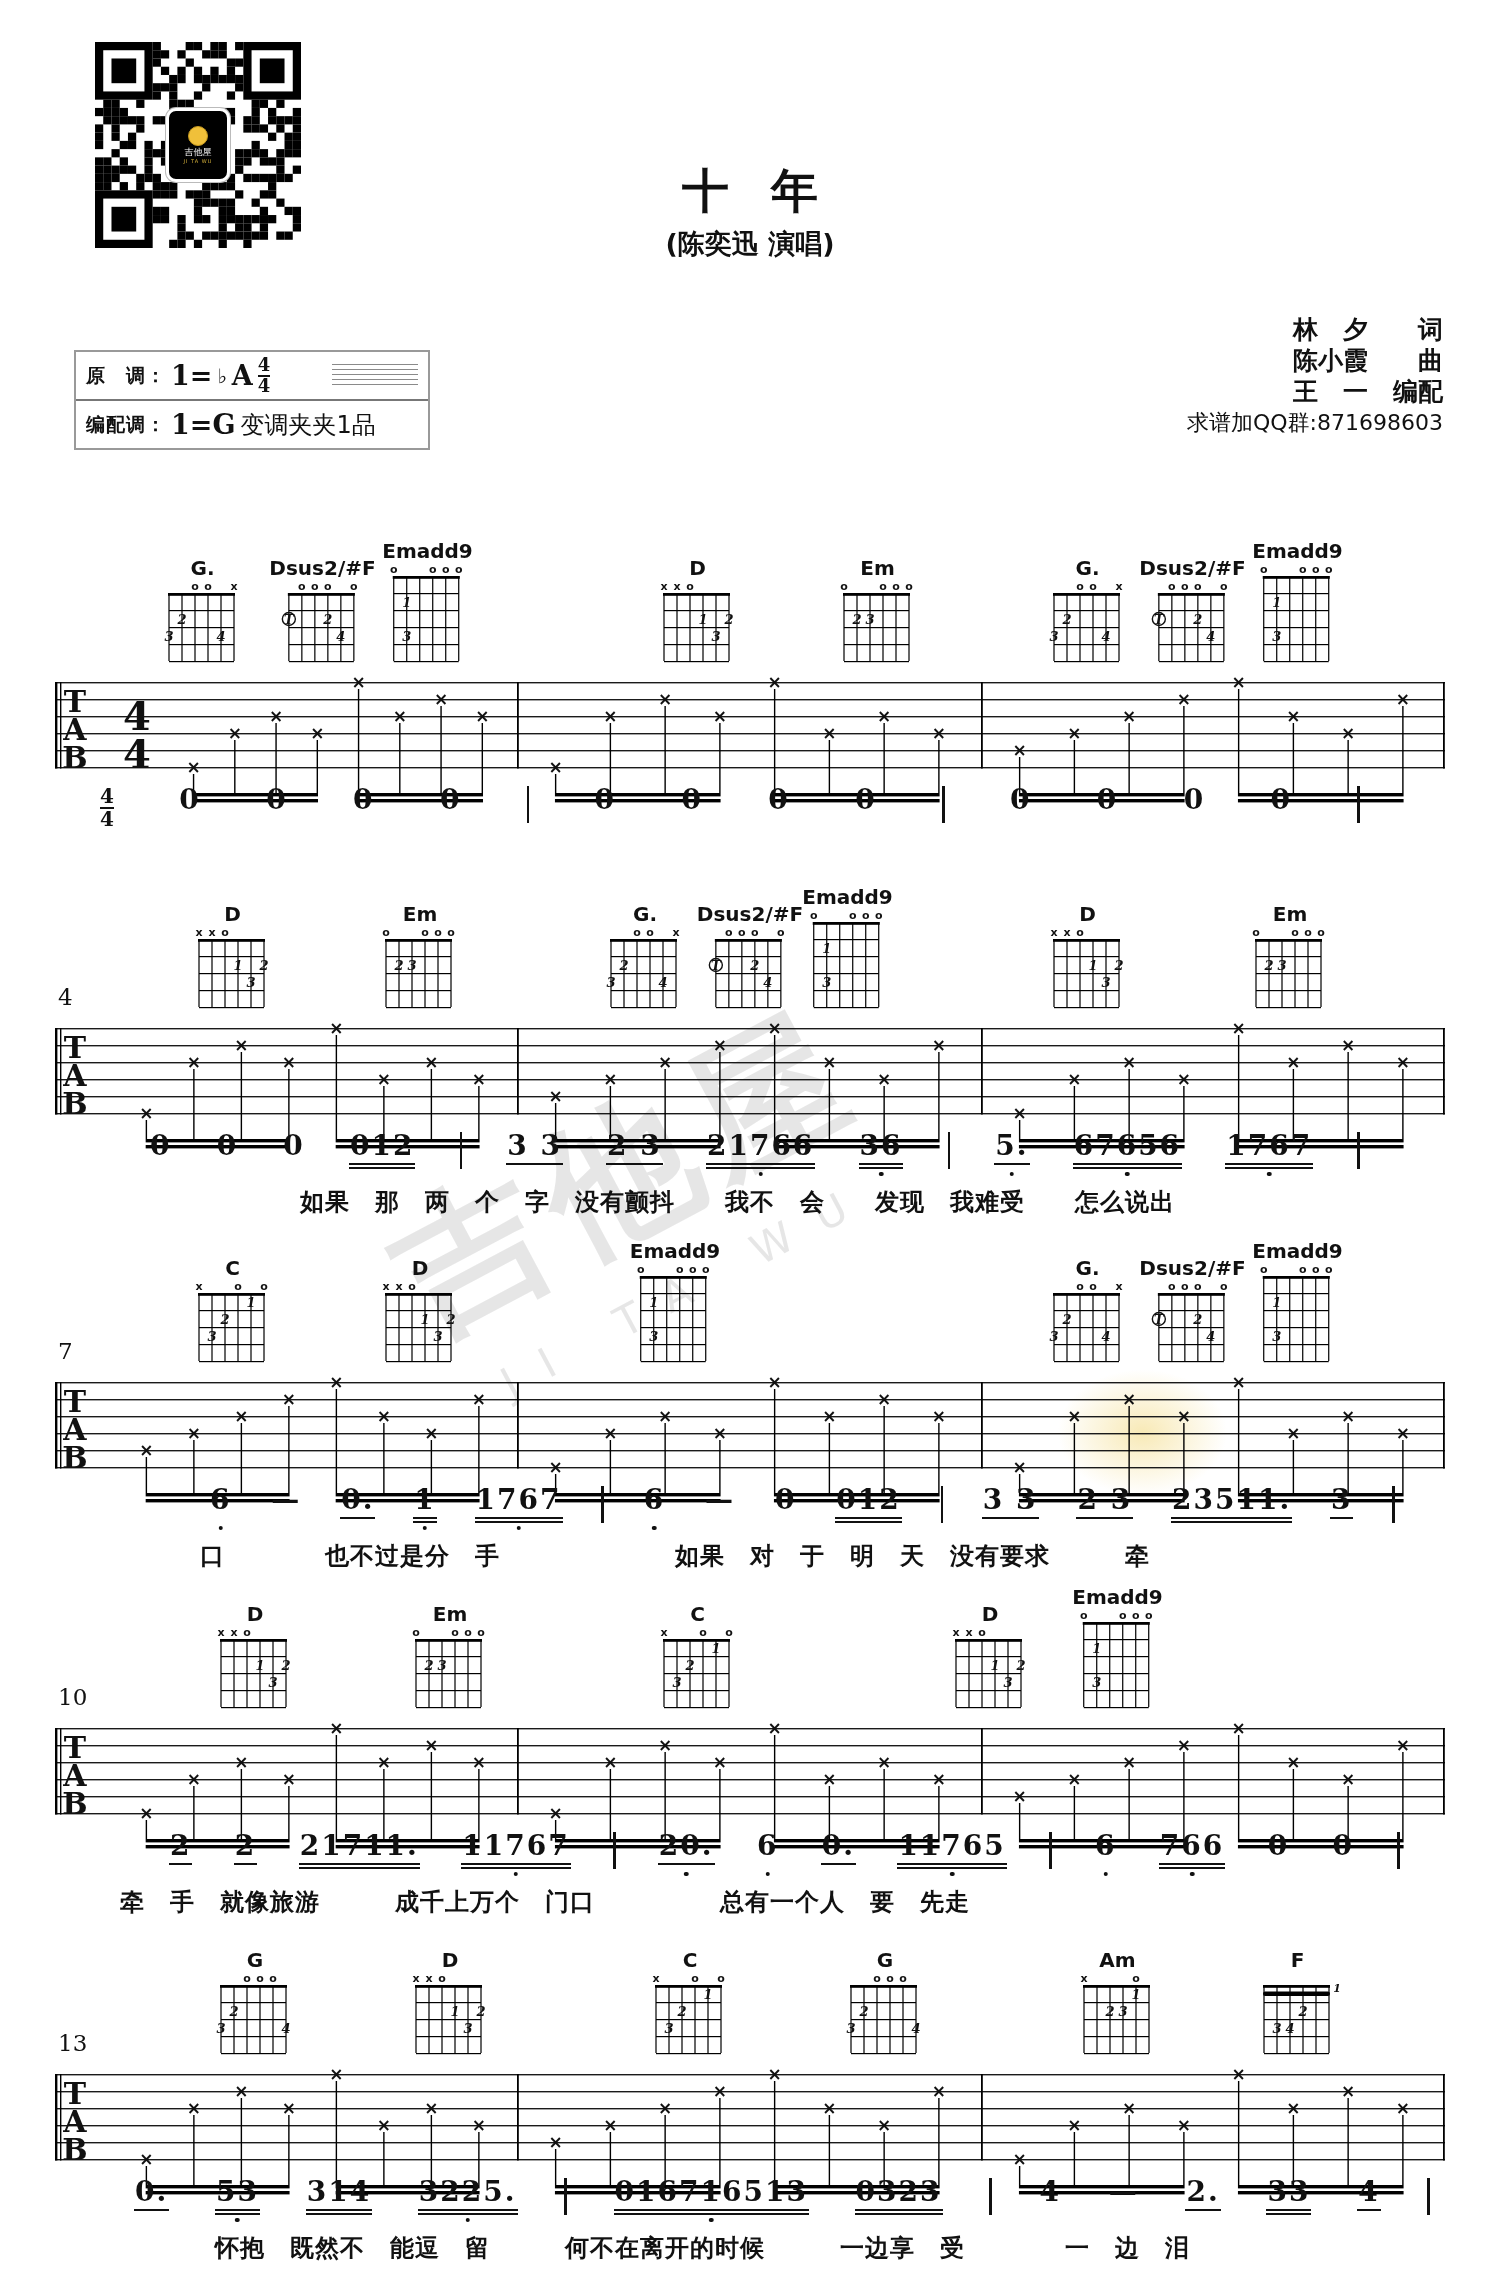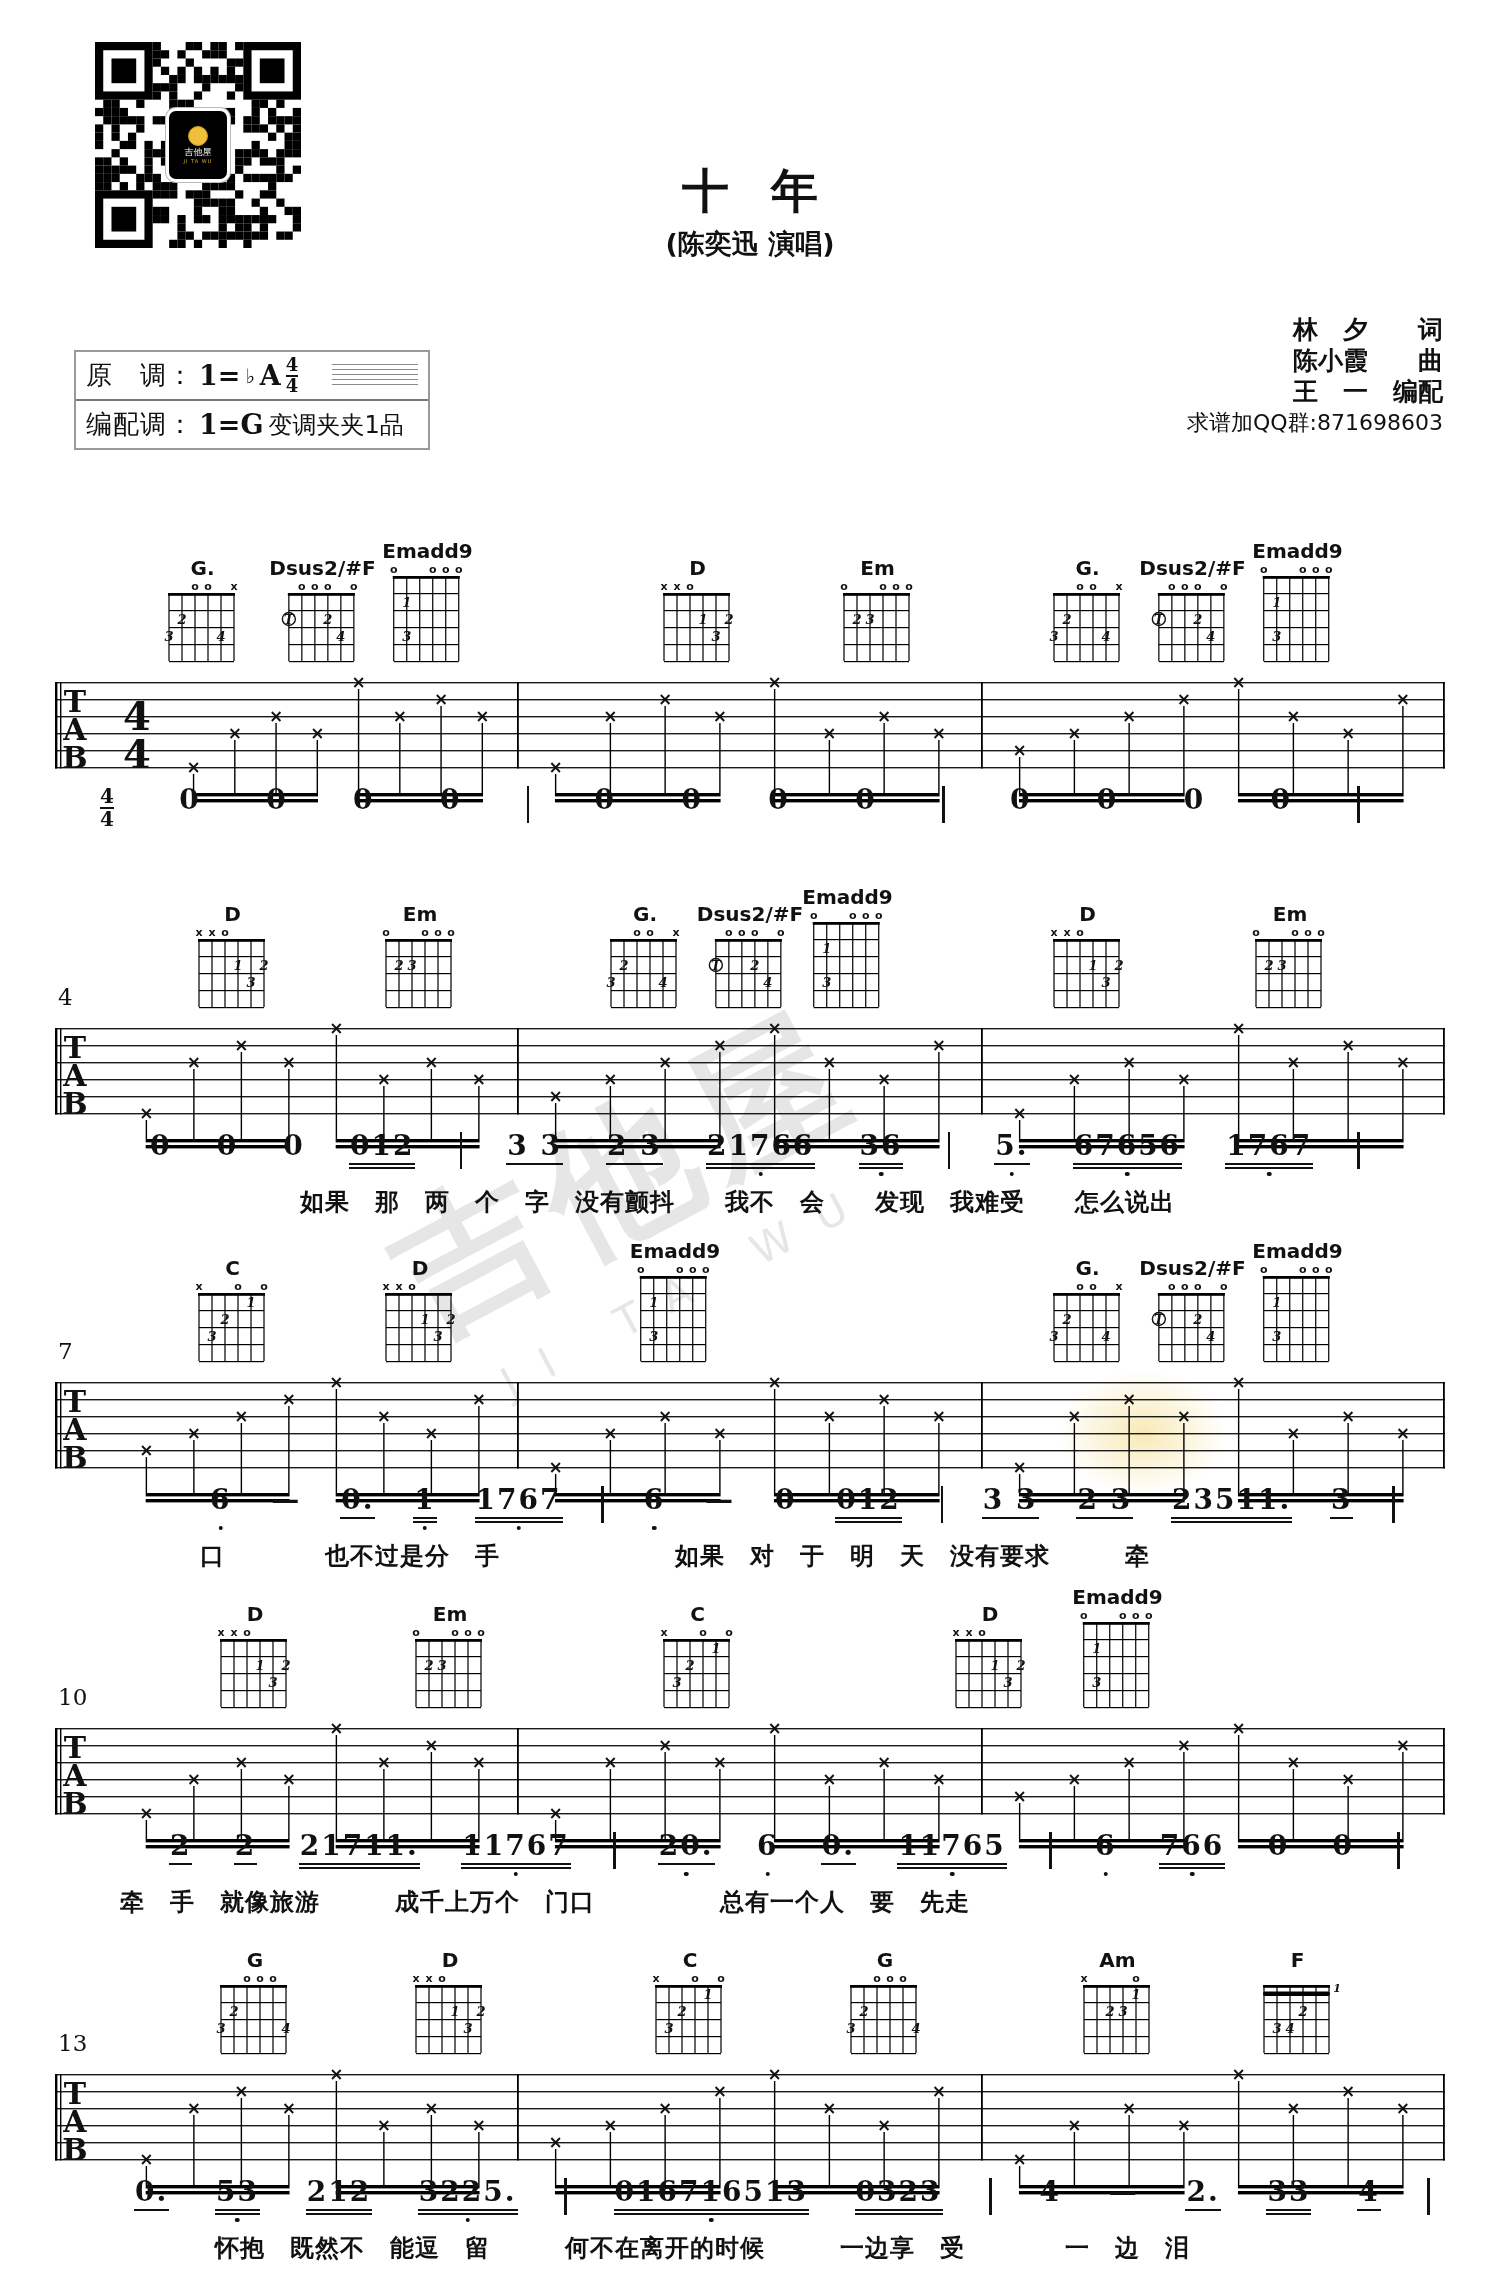--- a/index.html
+++ b/index.html
@@ -17,21 +17,21 @@
 
   
   .title{position:absolute;left:0;right:0;top:160px;margin:0;text-align:center;
          font-size:47px;font-weight:700;letter-spacing:42px;text-indent:42px}
   .subtitle{position:absolute;left:0;right:0;top:226px;text-align:center;font-size:27px;font-weight:600}
 
   
   .keybox{position:absolute;left:74px;top:350px;width:352px;height:96px;border:2px solid #999;background:#fff}
   .krow{height:47px;display:flex;align-items:center;padding:0 10px;gap:5px}
   .krow1{border-bottom:2px solid #777}
-  .klabel{font-weight:400;font-size:26px;letter-spacing:1px}
+  .klabel{font-weight:700;font-size:19px;letter-spacing:1px}
   .serif{font-family:"DejaVu Serif",serif;font-weight:700}
   .kv{font-size:27px}
   .flat{font-size:20px;vertical-align:super}
   .kfrac{display:inline-flex;flex-direction:column;font-family:"DejaVu Serif",serif;font-weight:700;
          font-size:18px;line-height:1.05;text-align:center}
   .kfrac .b{border-top:2px solid #111}
   .kstaff{width:86px;height:24px;margin-left:auto;
           background:repeating-linear-gradient(#8a8a8a 0 1px,transparent 1px 5px)}
 
   
@@ -1453,21 +1453,21 @@
           <text x="1347.8875" y="48" font-size="17" fill="#111" text-anchor="middle" font-weight="bold" font-family="&quot;DejaVu Sans&quot;,sans-serif">×</text>
           <rect x="1347.1875" y="49" width="1.4" height="70"></rect>
           <rect x="963.9375" y="119" width="165.65" height="3.4"></rect>
           <rect x="963.9375" y="125" width="165.65" height="3.4"></rect>
           <rect x="1182.9375" y="119" width="165.65" height="3.4"></rect>
           <rect x="1182.9375" y="125" width="165.65" height="3.4"></rect>
         </svg></div>
     <div class="jianpu">
         <span class="tok u1">0.</span>
         <span class="tok u2 d">53</span>
-        <span class="tok u2">212</span>
+        <span class="tok u2">314</span>
         <span class="tok u2 d">3225.</span>
         <span class="jbar"></span>
         <span class="tok u2 d">016716513</span>
         <span class="tok u2">0323</span>
         <span class="jbar"></span>
         <span class="tok">4</span>
         <span class="tok">—</span>
         <span class="tok u1">2.</span>
         <span class="tok u2">33</span>
         <span class="tok u1">4</span>

